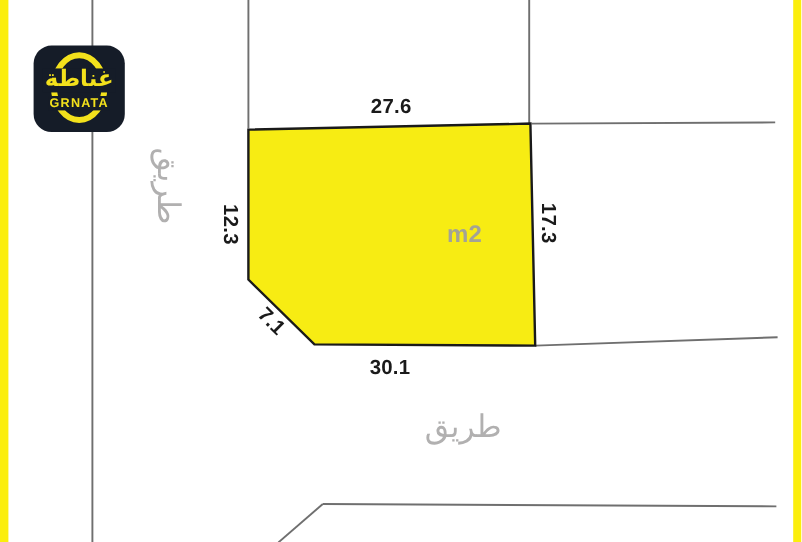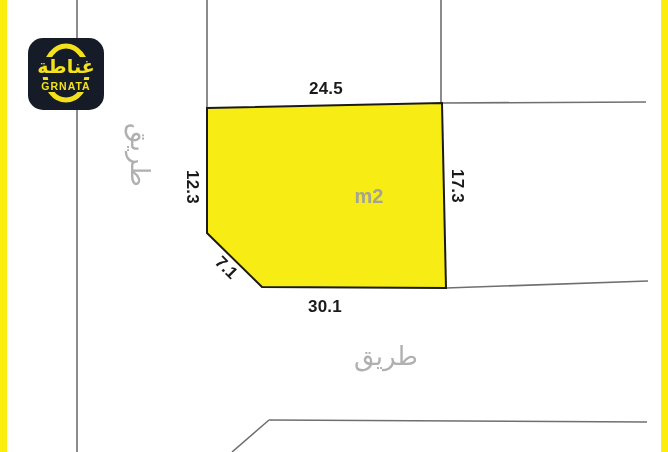--- a/index.html
+++ b/index.html
@@ -125,31 +125,31 @@
     <line class="survey-line" x1="77" y1="0" x2="77" y2="452"></line>
     <line class="survey-line" x1="207" y1="0" x2="207" y2="107"></line>
     <line class="survey-line" x1="441" y1="0" x2="441" y2="103"></line>
     <line class="survey-line" x1="443" y1="103" x2="646" y2="102"></line>
     <line class="survey-line" x1="446" y1="288" x2="648" y2="281"></line>
     <line class="survey-line" x1="232" y1="452" x2="269" y2="420"></line>
     <line class="survey-line" x1="269" y1="420" x2="647" y2="422"></line>
     <polygon class="plot-polygon" points="207,108 442,103 446,288 262,287 207,233"></polygon>
   </svg>
 
-  <div class="lbl dim" style="left:326px; top:89px;">24.5</div>
+  <div class="lbl dim" style="left:326px; top:89px;">27.6</div>
 
   <div class="lbl dim rot90" style="left:192px; top:187px;">12.3</div>
 
   <div class="lbl dim rot45" style="left:226px; top:268px;">7.1</div>
 
   <div class="lbl dim rot90" style="left:457px; top:186px;">17.3</div>
 
   <div class="lbl dim" style="left:325px; top:307px;">30.1</div>
 
-  <div class="lbl area-unit" style="left:369px; top:196px;">m2</div>
+  <div class="lbl area-unit" style="left:387px; top:196px;">m2</div>
 
   <div class="lbl road rot90" style="left:140px; top:155px;">طريق</div>
   <div class="lbl road" style="left:386px; top:356px;">طريق</div>
 
   <div id="logo">
     <svg width="76" height="72" viewBox="0 0 76 72">
       <ellipse class="logo-ellipse" cx="38" cy="35" rx="21" ry="27"></ellipse>
     </svg>
     <div class="logo-arabic">غناطة</div>
     <div class="logo-latin">GRNATA</div>

